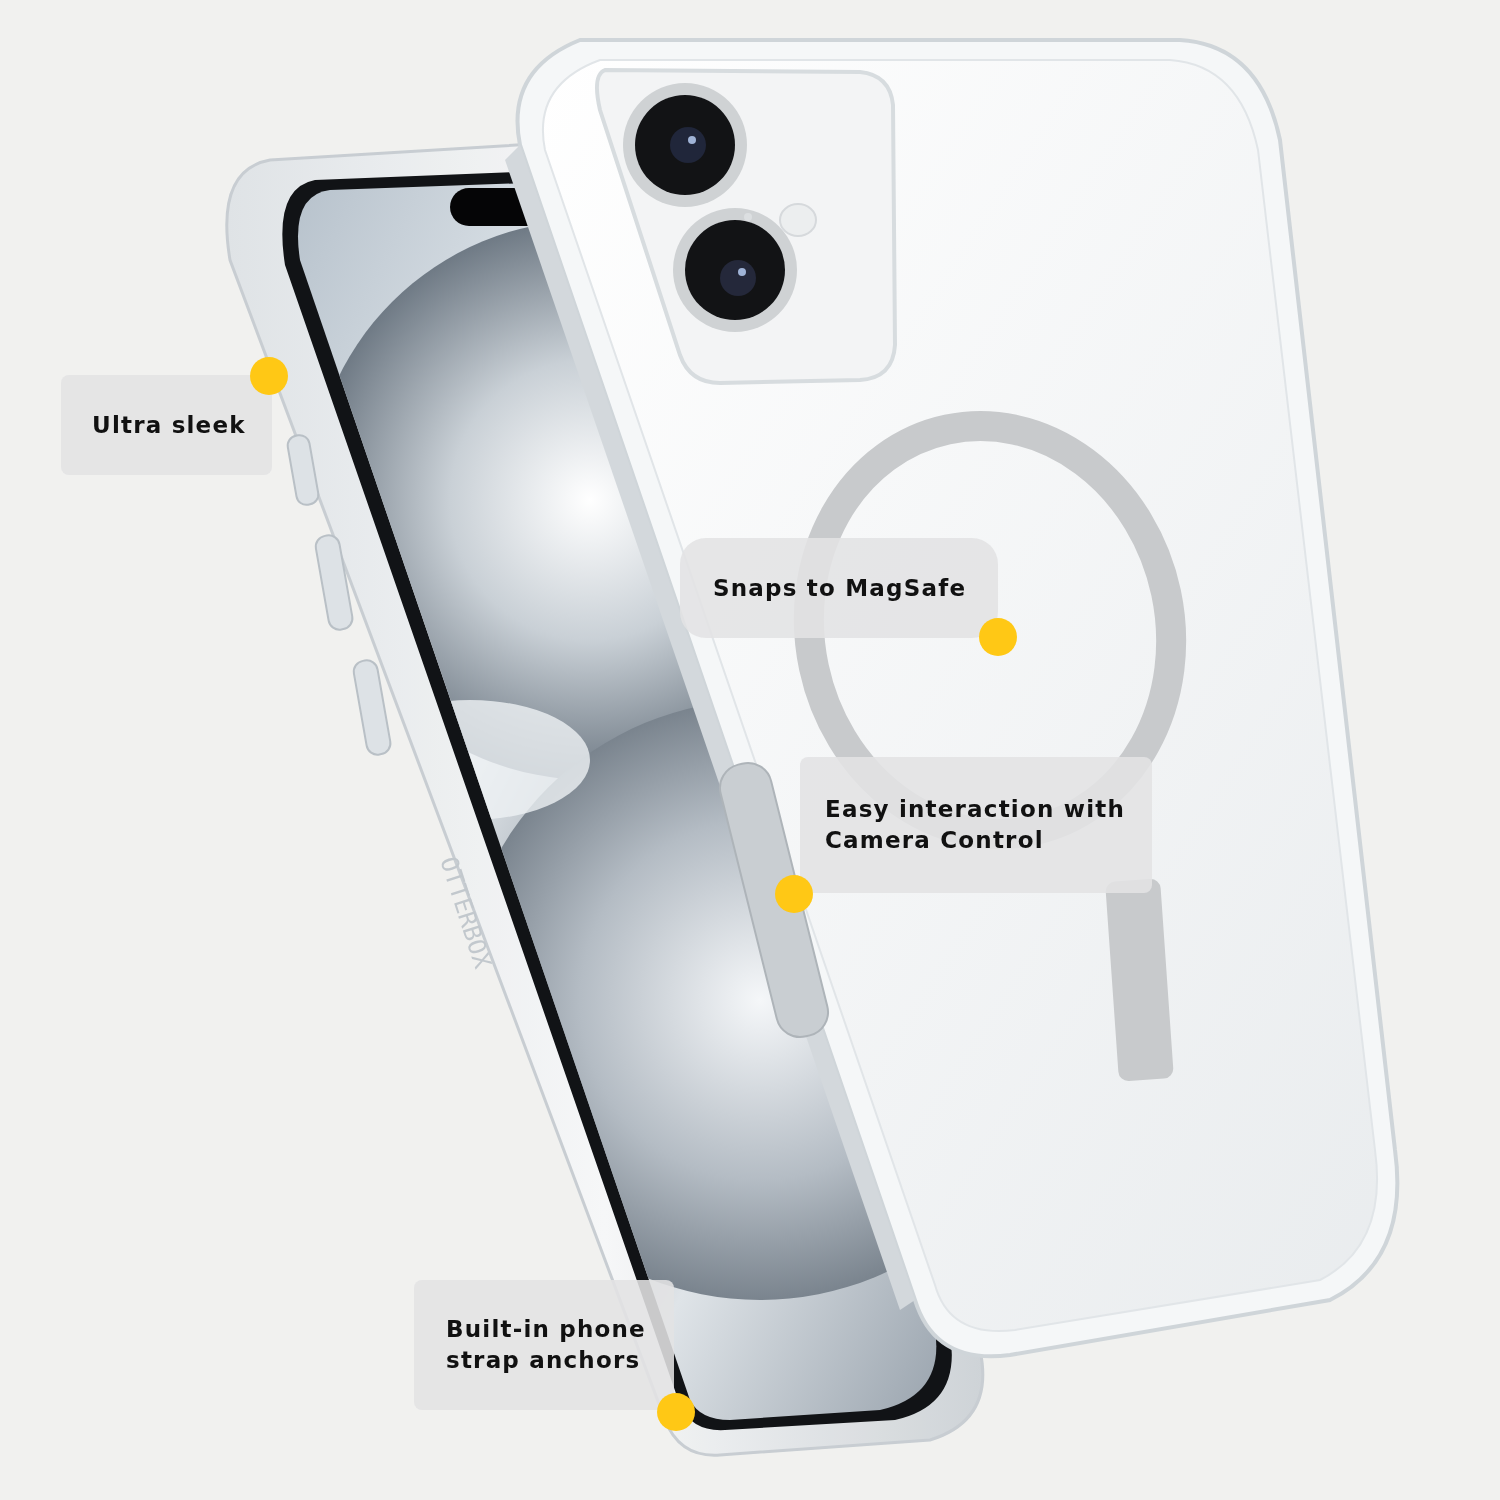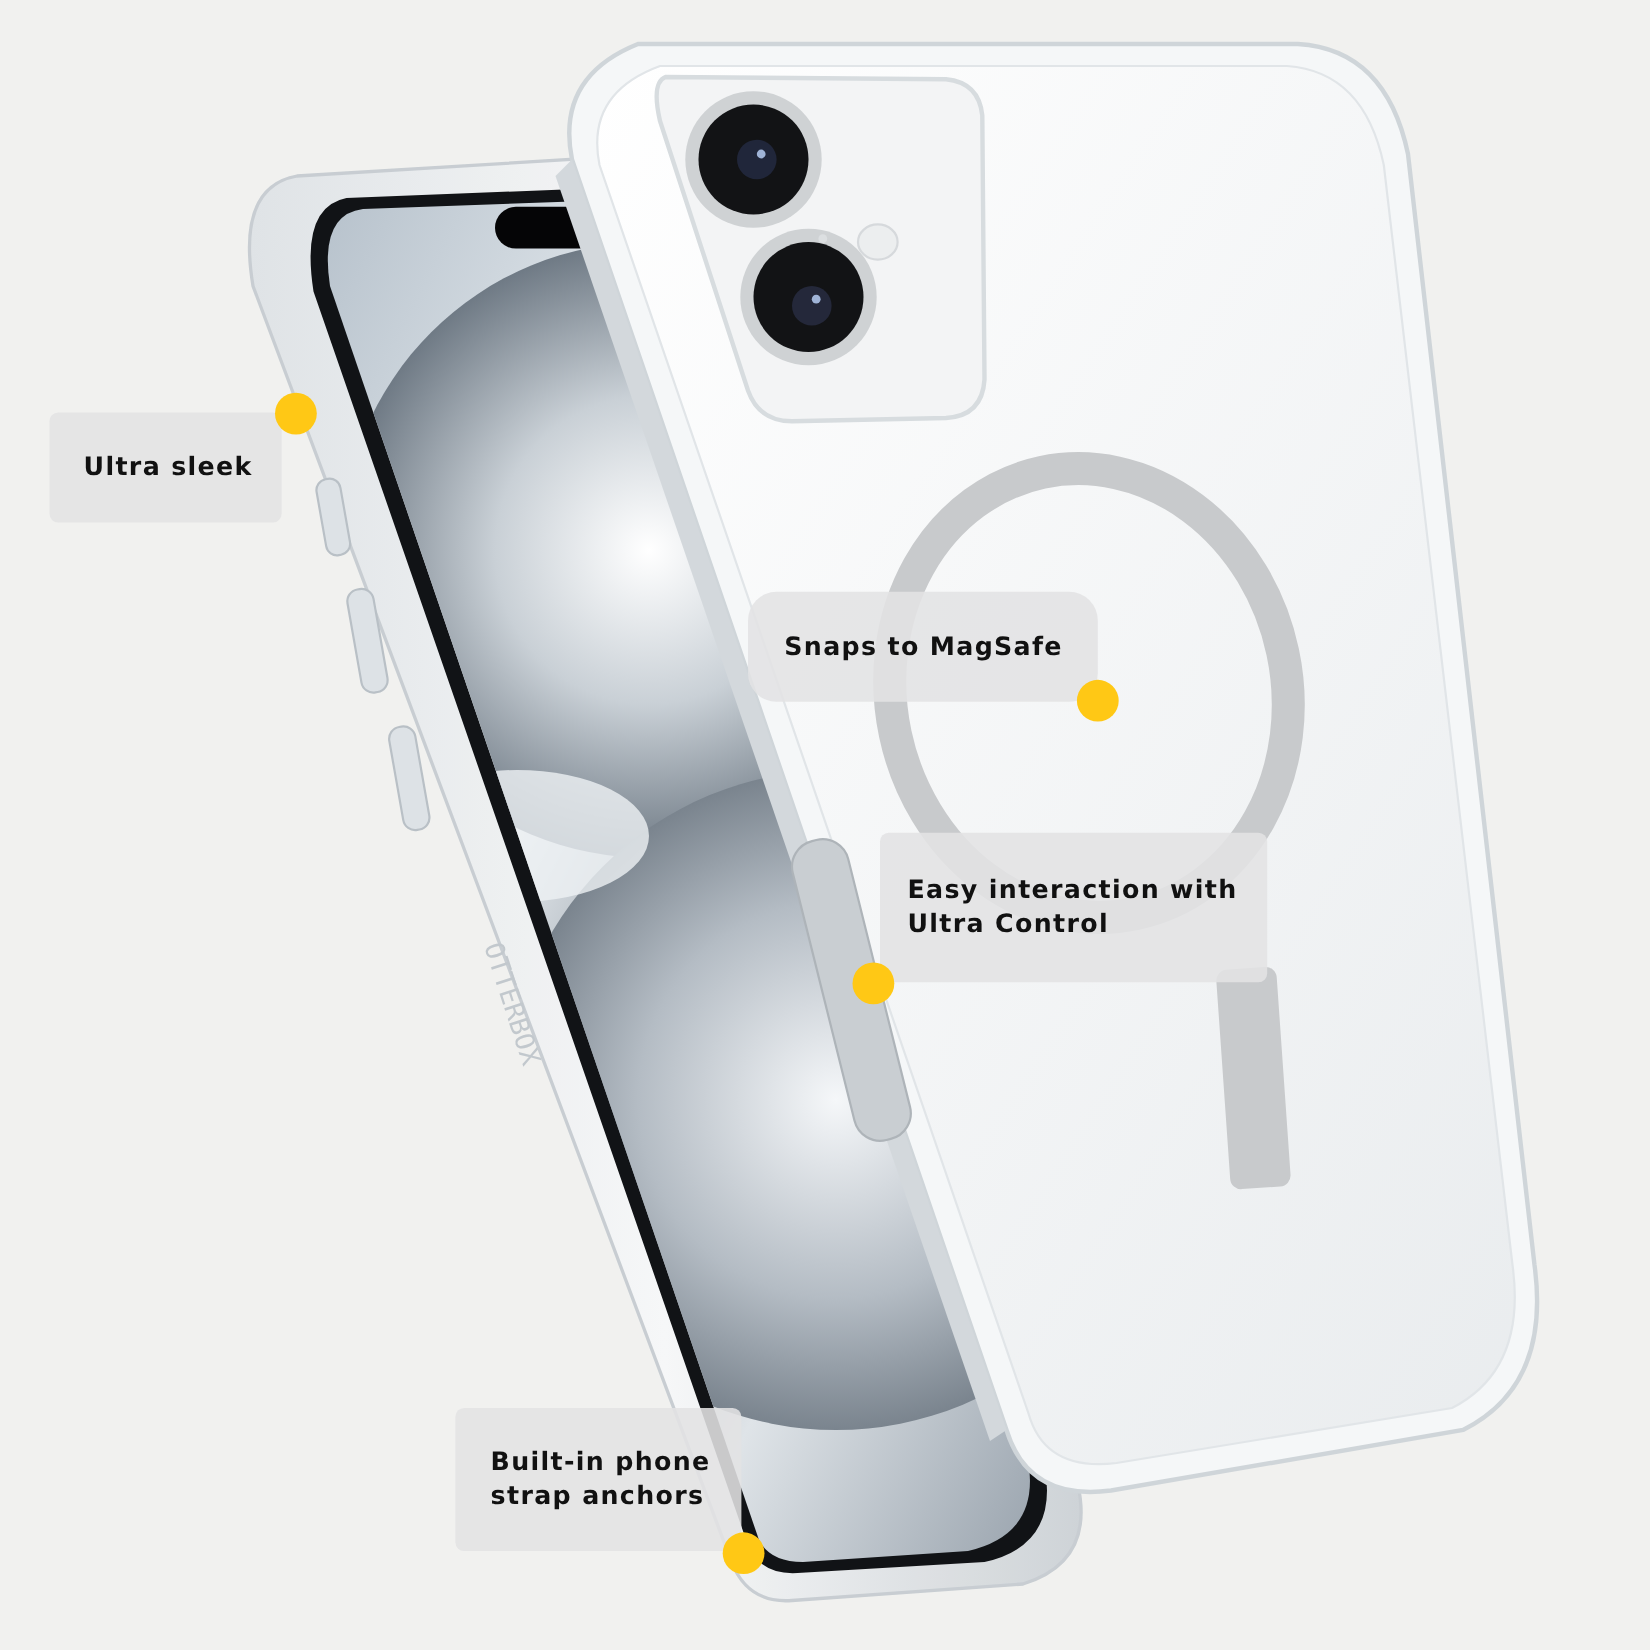--- a/index.html
+++ b/index.html
@@ -110,33 +110,33 @@
 
     <ellipse cx="798" cy="220" rx="18" ry="16" fill="#eceeef" stroke="#d6d9dc" stroke-width="2"></ellipse>
     <circle cx="748" cy="217" r="4" fill="#dcdfe1"></circle>
 
     <g>
       <ellipse cx="990" cy="630" rx="180" ry="205" fill="none" stroke="#c8cacc" stroke-width="30" transform="rotate(-12 990 630)"></ellipse>
       <rect x="1112" y="880" width="55" height="200" rx="10" fill="#c8cacc" transform="rotate(-4 1140 980)"></rect>
     </g>
   </svg>
 
-  <div class="callout" style="left:45px; top:375px; width:211px; height:100px; padding-left:31px;">
+  <div class="callout" style="left:61px; top:375px; width:211px; height:100px; padding-left:31px;">
     <span class="text">Ultra sleek</span>
   </div>
   <div class="dot" style="left:250px; top:357px;"></div>
 
   <div class="callout" style="left:680px; top:538px; width:318px; height:100px; padding-left:33px;border-radius:26px;">
     <span class="text">Snaps to MagSafe</span>
   </div>
   <div class="dot" style="left:979px; top:618px;"></div>
 
   <div class="callout" style="left:800px; top:757px; width:352px; height:136px; padding-left:25px;">
     <span class="text">Easy interaction with
-Ultra Control</span>
+Camera Control</span>
   </div>
   <div class="dot" style="left:775px; top:875px;"></div>
 
   <div class="callout" style="left:414px; top:1280px; width:260px; height:130px; padding-left:32px;align-items:center;">
     <span class="text">Built-in phone
 strap anchors</span>
   </div>
   <div class="dot" style="left:657px; top:1393px;"></div>
 </div>
 

